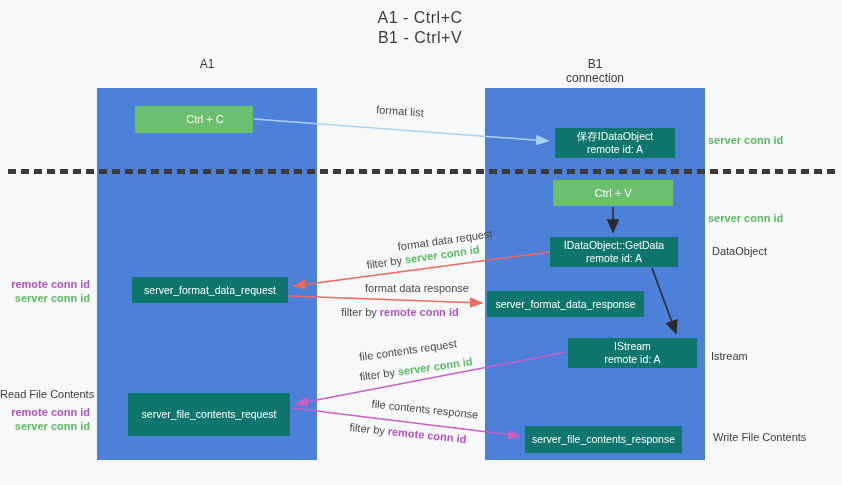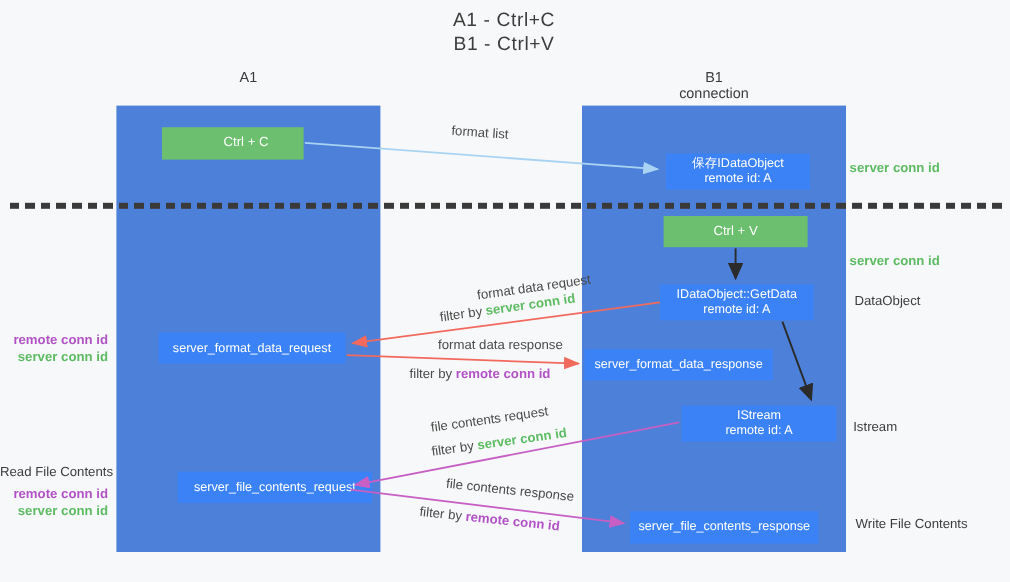--- a/index.html
+++ b/index.html
@@ -25,21 +25,21 @@
   .dashed{
     position:absolute;left:8px;top:169px;width:828px;height:5px;
     background:repeating-linear-gradient(to right,#3a3a3a 0 8px,transparent 8px 13px);
   }
   .node{
     position:absolute;display:flex;flex-direction:column;justify-content:center;align-items:center;
     color:#ffffff;text-align:center;font-size:10.5px;line-height:13px;
     box-sizing:border-box;
   }
   .node.green{background:#6cbf6e;font-size:11px;}
-  .node.orange{background:#3b82f6;}
+  .node.orange{background:#0f766e;}
   .arrow-label{
     position:absolute;text-align:center;font-size:11px;color:#4a4a4a;white-space:nowrap;
   }
   .filter-val.green{color:#5dbb63;font-weight:bold;}
   .filter-val.purple{color:#b153c7;font-weight:bold;}
   .side-label{position:absolute;font-size:11px;color:#3c3c3c;white-space:nowrap;}
   .side-label.green{color:#5dbb63;font-weight:bold;}
   .left-group{position:absolute;text-align:right;font-size:11px;font-weight:bold;line-height:14px;}
   .left-group .purple{color:#b153c7;}
   .left-group .green{color:#5dbb63;}
@@ -85,21 +85,21 @@
   <div class="node orange" style="left:487px;top:291px;width:157px;height:26px;">
     <div>server_format_data_response</div>
   </div>
   <div class="node orange" style="left:132px;top:277px;width:156px;height:26px;">
     <div>server_format_data_request</div>
   </div>
   <div class="node orange" style="left:568px;top:338px;width:129px;height:30px;">
     <div>IStream</div>
     <div>remote id: A</div>
   </div>
-  <div class="node orange" style="left:128px;top:393px;width:162px;height:26px;margin-left:20px;">
+  <div class="node orange" style="left:128px;top:393px;width:162px;height:43px;">
     <div>server_file_contents_request</div>
   </div>
   <div class="node orange" style="left:525px;top:426px;width:157px;height:27px;">
     <div>server_file_contents_response</div>
   </div>
 
   <svg class="arrows" width="842" height="485">
     <defs>
       <marker id="m-blue" markerWidth="9" markerHeight="7" refX="8" refY="3.5" orient="auto">
           <path d="M0,0 L9,3.5 L0,7 z" fill="#a9d3f2"></path>

